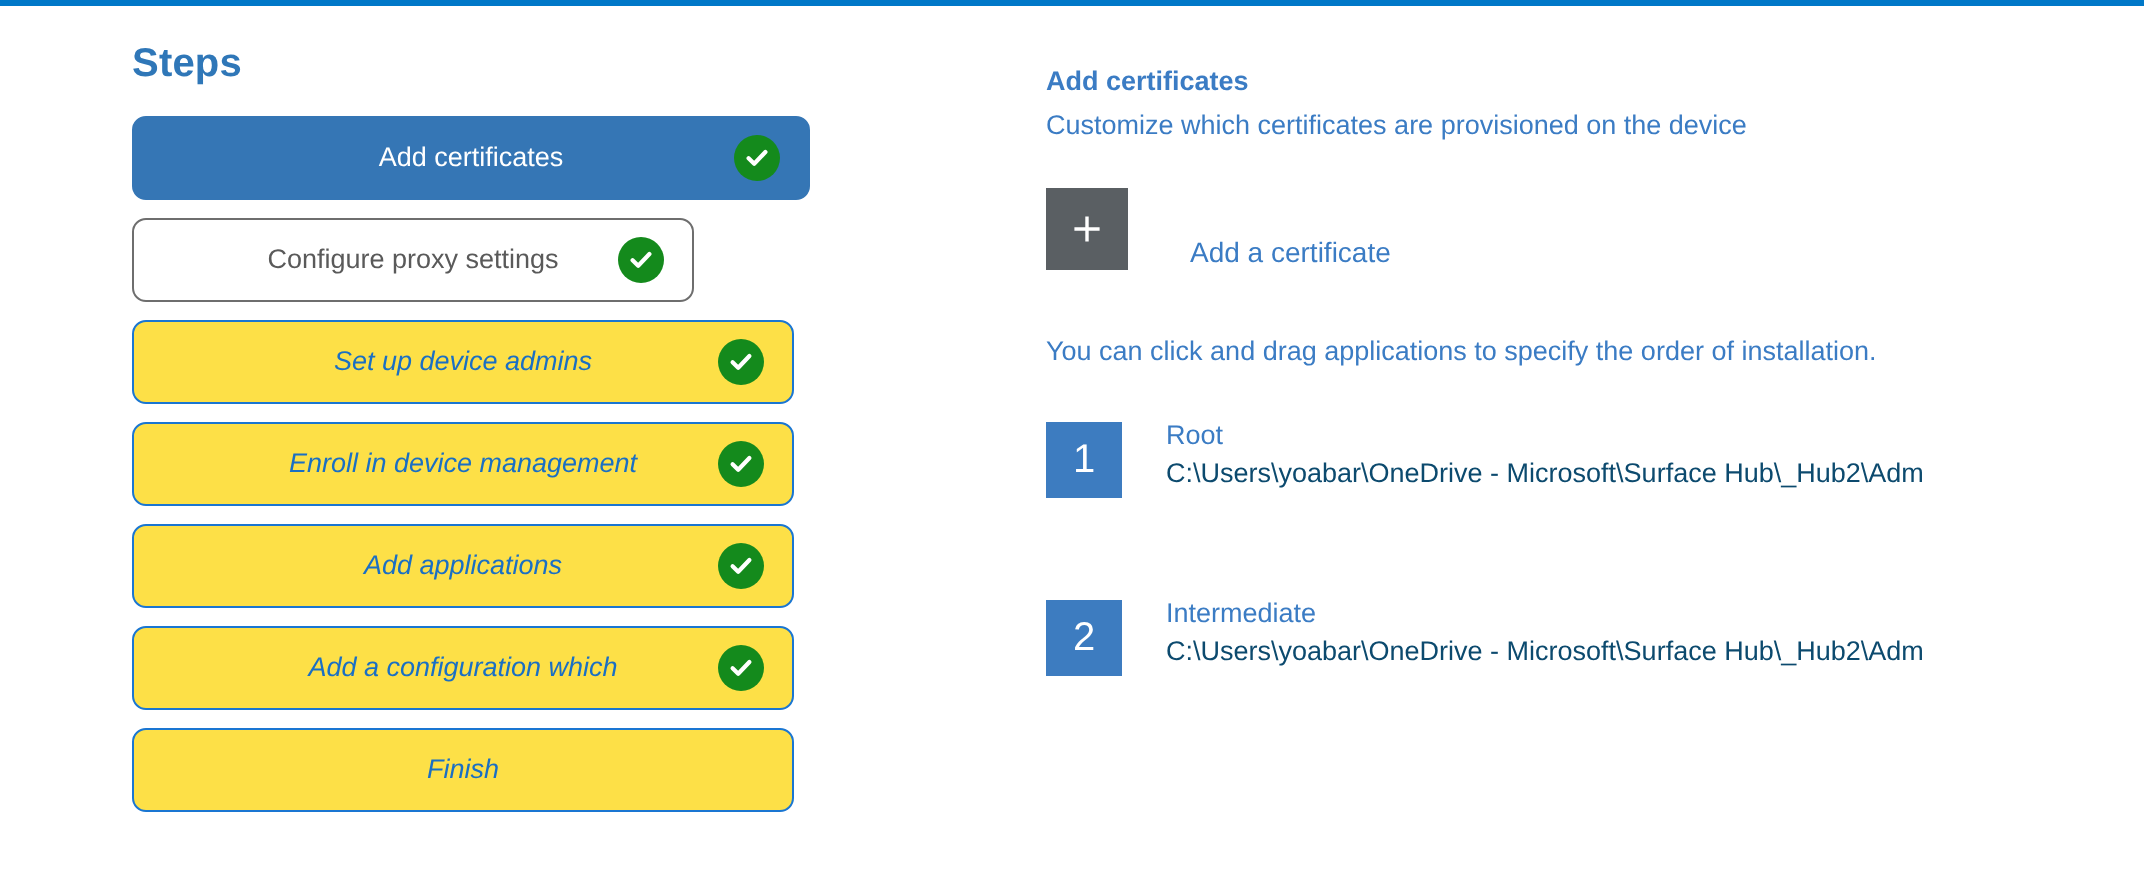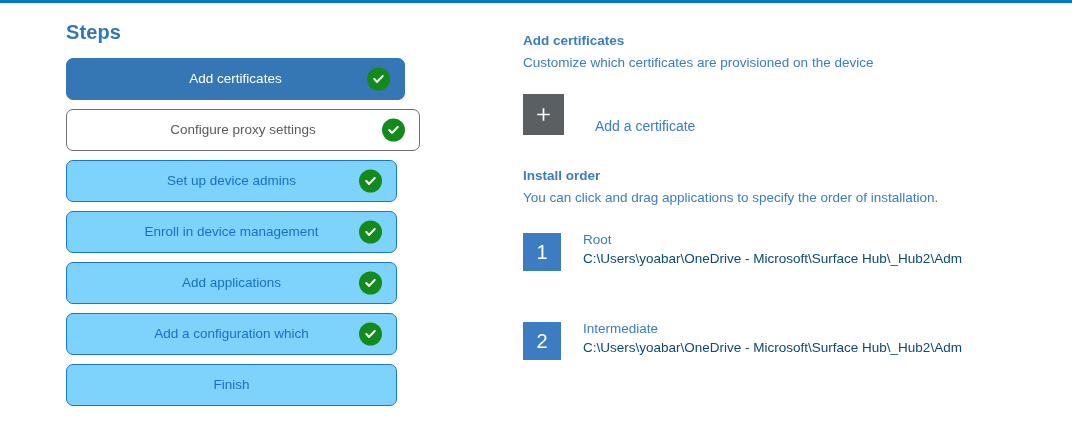--- a/index.html
+++ b/index.html
@@ -67,26 +67,27 @@
     align-items: center;
     justify-content: center;
     font-size: 13.5px;
     cursor: pointer;
     user-select: none;
   }
   
   .step.outline {
     width: 331px;
     border: 1.3px solid #1a76d2;
-    background: #7dd3fc;
+    background: #fde047;
     color: #1a6fc4;
+    font-style: italic;
   }
   
   .step.muted {
-    width: 354px;
+    width: 281px;
     border: 1.3px solid #6e6e6e;
     background: #ffffff;
     color: #5a5a5a;
   }
   
   .step.active {
     width: 339px;
     border: 1.3px solid #3576b5;
     background: #3576b5;
     color: #ffffff;
@@ -286,21 +287,20 @@
     <div class="add-row">
       <span class="add-tile">
         <svg width="19" height="19" viewBox="0 0 19 19">
           <path d="M9.5 3.2 V15.8 M3.2 9.5 H15.8" stroke="#ffffff" stroke-width="1.7" stroke-linecap="butt"></path>
         </svg>
       </span>
       <span class="add-row-label">Add a certificate</span>
     </div>
 
     <div class="install-order">
-      <h3 class="section-head">Install order</h3>
       <p class="section-sub">You can click and drag applications to specify the order of installation.</p>
 
       <ul class="order-list">
 
         <li class="order-item">
           <span class="order-badge">1</span>
           <span class="order-text">
             <span class="order-name">Root</span>
             <span class="order-path">C:\Users\yoabar\OneDrive - Microsoft\Surface Hub\_Hub2\Adm</span>
           </span>

